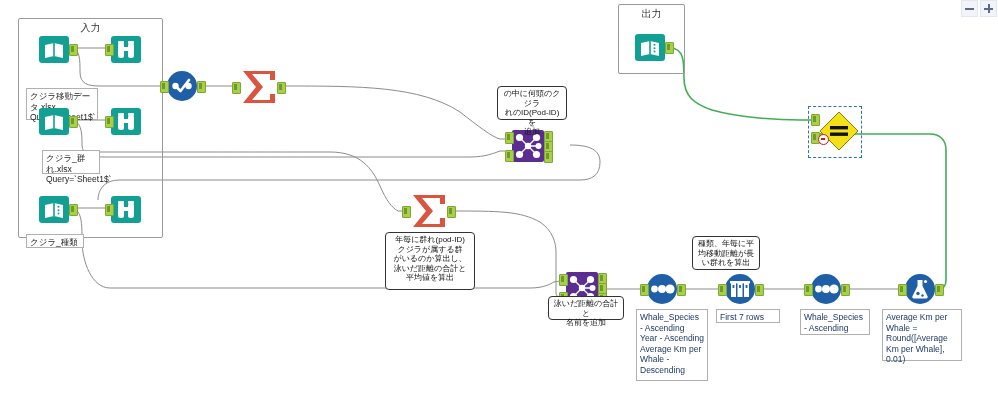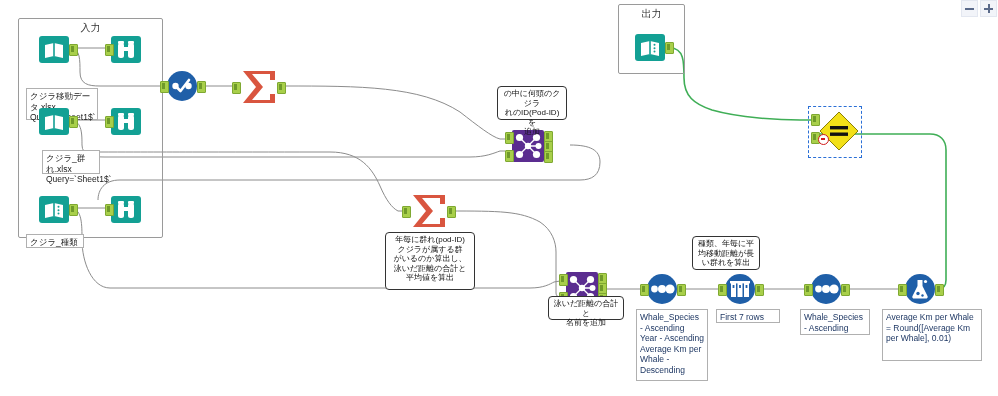--- a/index.html
+++ b/index.html
@@ -351,21 +351,21 @@
       <circle cx="18.5" cy="22.5" r="1.2" fill="#1f5fa8"></circle>
       <circle cx="21.5" cy="8.5" r="1.6" fill="#fff"></circle>
     </svg>
     <div class="anchor" style="left:-6px;top:11px;">
         <i class="lt"></i>
       </div>
     <div class="anchor" style="left:31px;top:11px;">
         <i class="lt"></i>
       </div>
   </div>
-  <div class="lbl" style="left:882px;top:309px;width:100px;height:52px;">Average Km per Whale = Round([Average Km per Whale], 0.01)</div>
+  <div class="lbl" style="left:882px;top:309px;width:80px;height:52px;">Average Km per Whale = Round([Average Km per Whale], 0.01)</div>
 
   <div class="node" style="left:634px;top:31px;">
     <svg width="32" height="32" viewBox="0 0 32 32">
       <rect x="1" y="3" width="30" height="27" rx="3" fill="#13a094"></rect>
       <path d="M16 10 L7 12 L7 25 L16 23 Z" fill="#fff"></path>
       <path d="M16 10 L25 12 L25 25 L16 23 Z" fill="#fff"></path>
       <rect x="15.2" y="10" width="1.6" height="13" fill="#13a094"></rect>
       <circle cx="20.5" cy="13.8" r="1" fill="#13a094"></circle>
       <circle cx="20.5" cy="17.2" r="1" fill="#13a094"></circle>
       <circle cx="20.5" cy="20.6" r="1" fill="#13a094"></circle>

